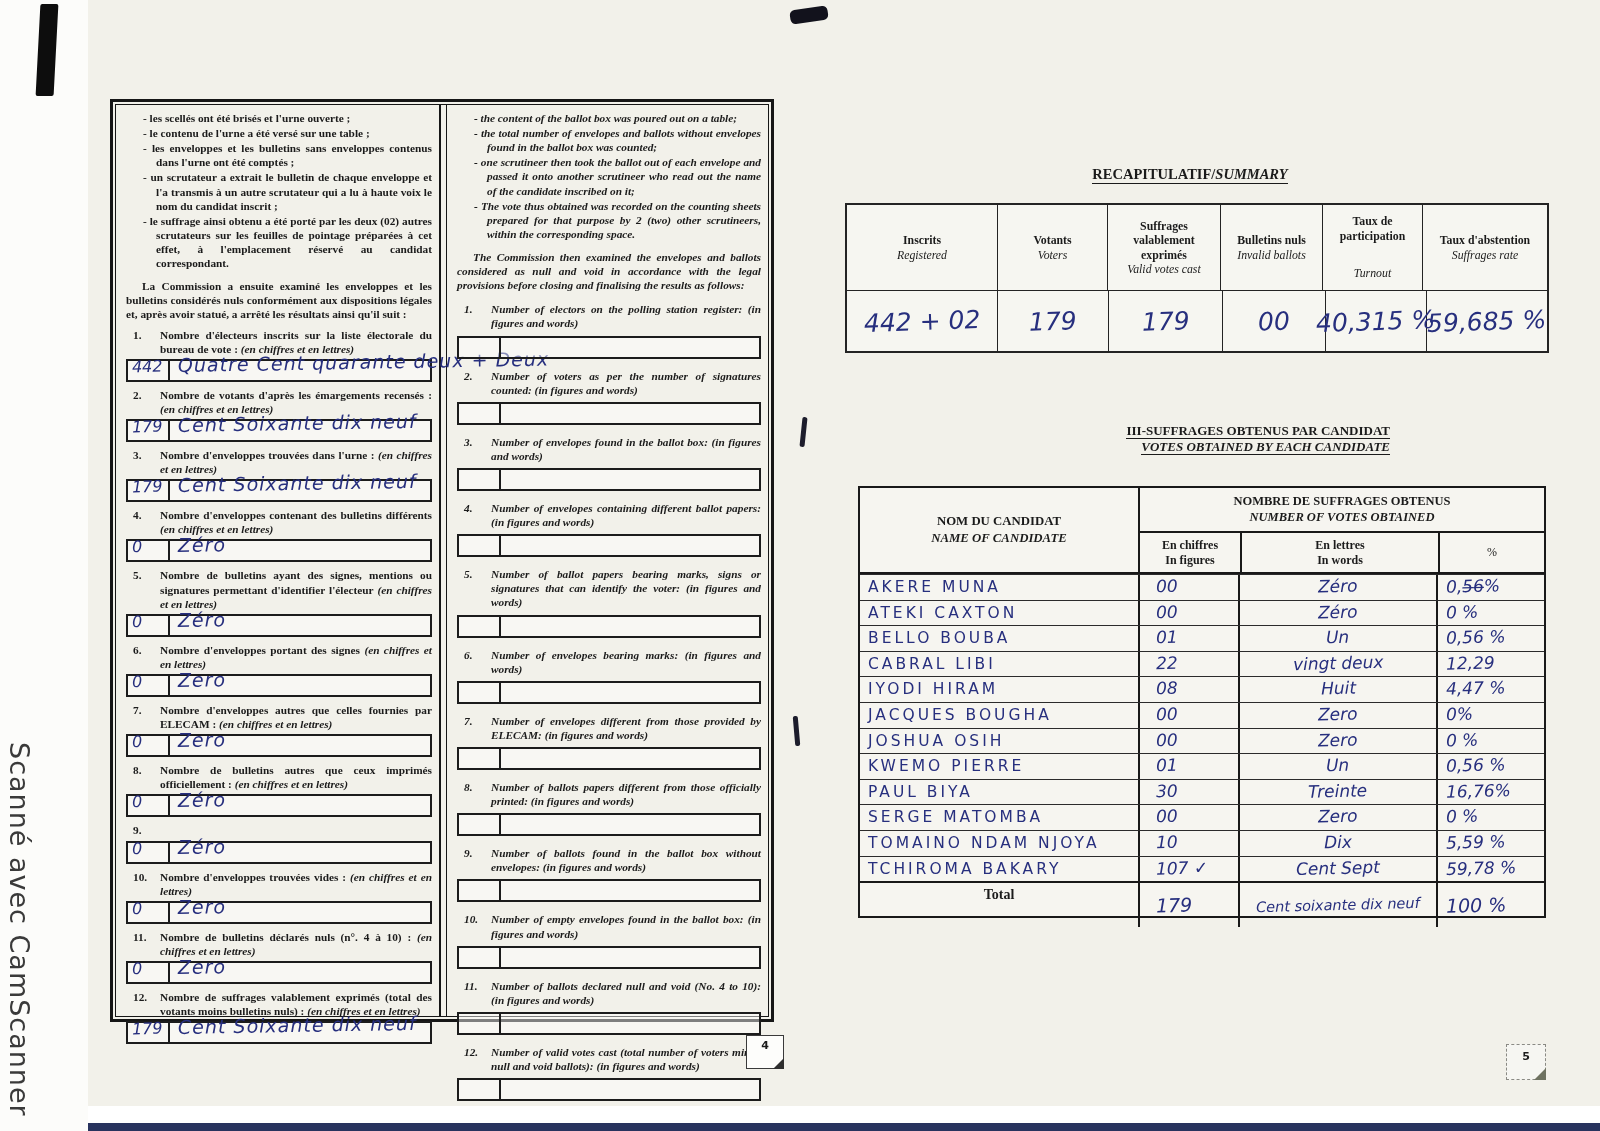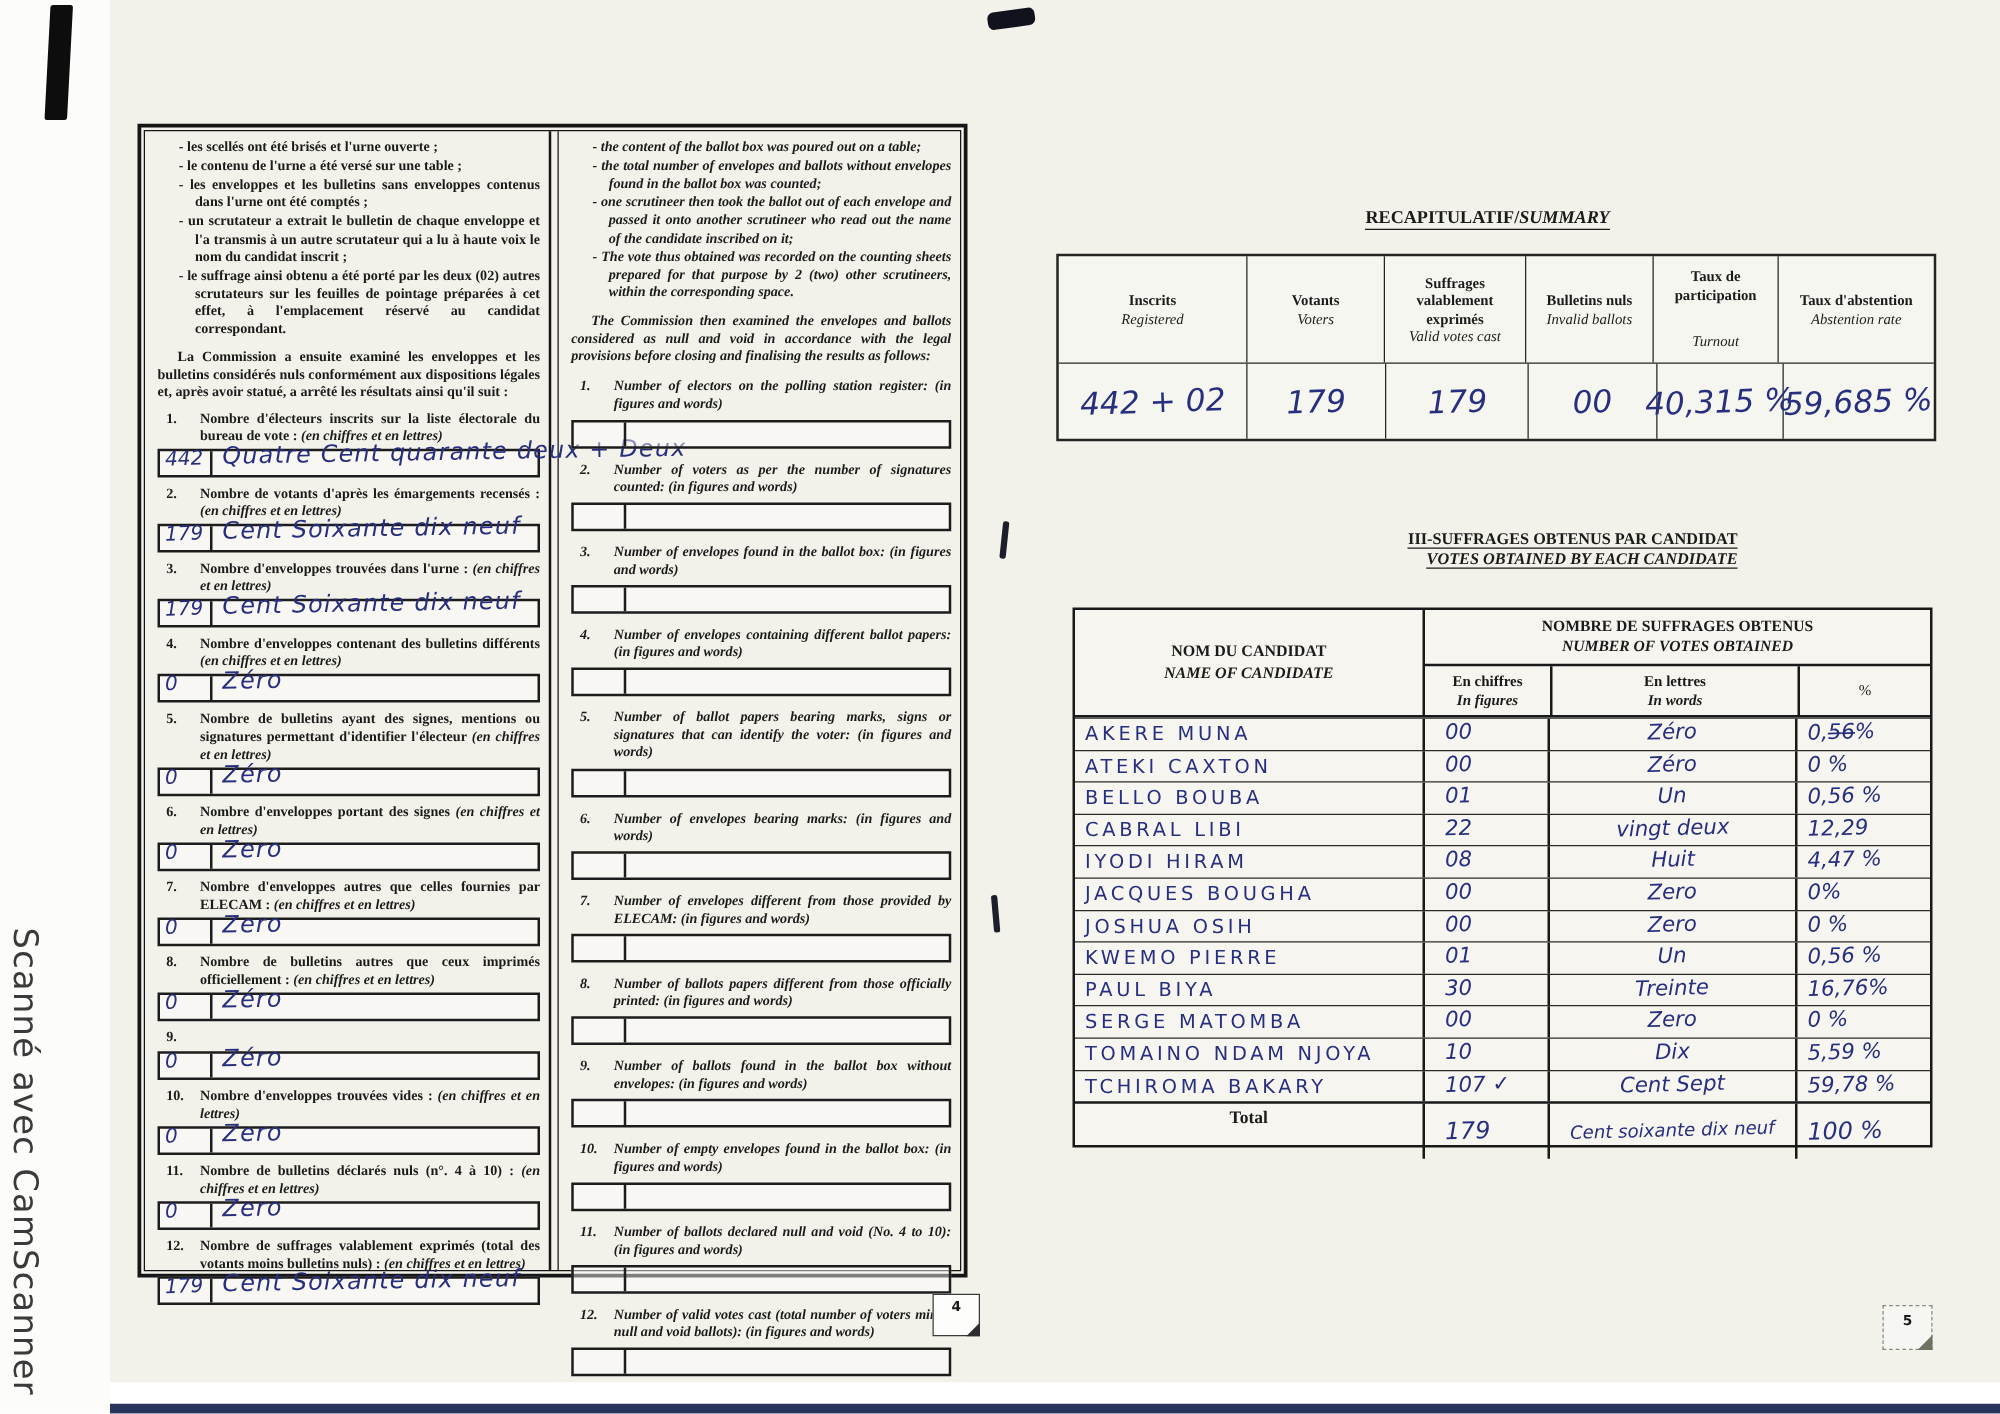--- a/index.html
+++ b/index.html
@@ -75,21 +75,21 @@
   .ct-head{display:flex;height:84px;border-bottom:2px solid #191919;flex:none;}
   .ct-name-h{width:278px;flex:none;display:flex;flex-direction:column;justify-content:center;text-align:center;
           font-size:12.8px;line-height:1.3;}
   .ct-name-h .fr{font-weight:bold;} .ct-name-h .en{font-style:italic;font-weight:bold;}
   .ct-right{flex:1;display:flex;flex-direction:column;border-left:2px solid #191919;}
   .ct-votes-h{height:43px;display:flex;flex-direction:column;justify-content:center;text-align:center;
           font-size:12.5px;line-height:1.25;border-bottom:2px solid #191919;}
   .ct-votes-h .fr{font-weight:bold;} .ct-votes-h .en{font-style:italic;font-weight:bold;}
   .ct-sub{flex:1;display:flex;}
   .ct-sub-c{display:flex;flex-direction:column;justify-content:center;text-align:center;font-size:12px;line-height:1.2;}
-  .ct-sub-c .fr{font-weight:bold;} .ct-sub-c .en{font-style:italic;font-weight:bold;}
+  .ct-sub-c .fr{font-weight:bold;} .ct-sub-c .en{font-weight:bold;}
   .cw-fig{width:100px;flex:none;}
   .cw-wrd{width:196px;flex:none;border-left:2px solid #191919;}
   .cw-pct{flex:1;border-left:2px solid #191919;}
   .ct-row{display:flex;height:24.6px;border-top:1px solid #2b2b2b;flex:none;}
   .ct-row:first-of-type{border-top:none;}
   .ct-c{overflow:visible;position:relative;}
   .ct-name{width:278px;flex:none;padding-left:8px;box-sizing:border-box;}
   .ct-fig{width:100px;flex:none;border-left:2px solid #191919;padding-left:16px;box-sizing:border-box;}
   .ct-wrd{width:196px;flex:none;border-left:2px solid #191919;text-align:center;}
   .ct-pct{flex:1;border-left:2px solid #191919;padding-left:8px;box-sizing:border-box;}
@@ -414,21 +414,21 @@
       <div class="st-h w4">
           <span class="fr">Bulletins nuls</span>
           <span class="en">Invalid ballots</span>
         </div>
       <div class="st-h w5">
           <span class="fr">Taux de participation</span>
           <span class="en">Turnout</span>
         </div>
       <div class="st-h w6">
           <span class="fr">Taux d'abstention</span>
-          <span class="en">Abstention rate</span>
+          <span class="en">Suffrages rate</span>
         </div>
     </div>
     <div class="st-vals">
       <div class="st-v w1">
           <span class="hw">442 + 02</span>
         </div>
       <div class="st-v w2">
           <span class="hw">179</span>
         </div>
       <div class="st-v w3">

